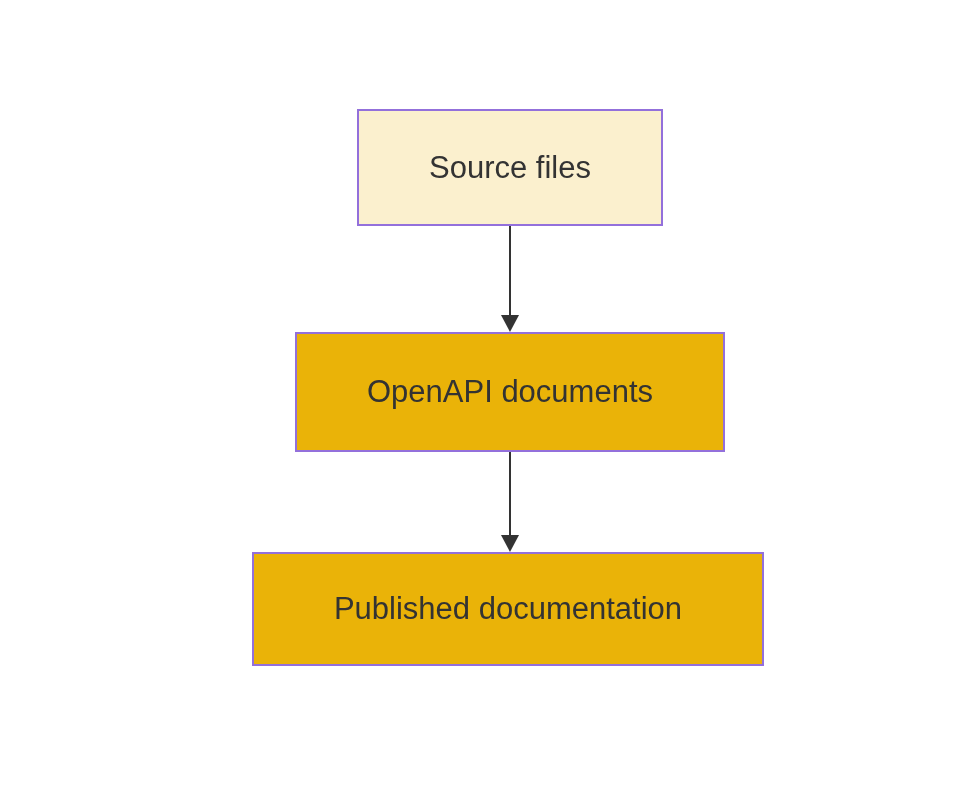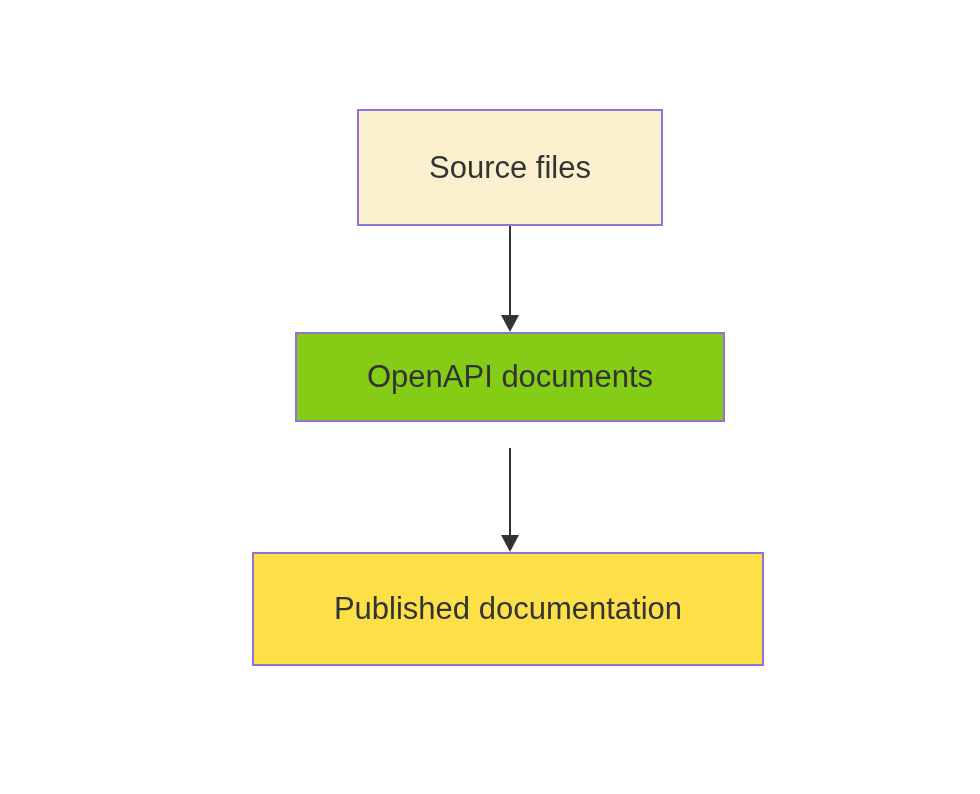--- a/index.html
+++ b/index.html
@@ -46,29 +46,29 @@
     left: 345px;
     top: 109px;
     width: 306px;
     height: 117px;
     background: #fbf0ce;
   }
   .node-openapi {
     left: 283px;
     top: 332px;
     width: 430px;
-    height: 90px;
-    background: #84cc16;
+    height: 120px;
+    background: #eab308;
   }
   .node-published {
     left: 240px;
     top: 552px;
     width: 512px;
     height: 114px;
-    background: #fde047;
+    background: #eab308;
   }
   .edge-line {
     stroke: #333333;
     stroke-width: 2px;
     fill: none;
   }
   .edge-head {
     fill: #333333;
     stroke: none;
   }

